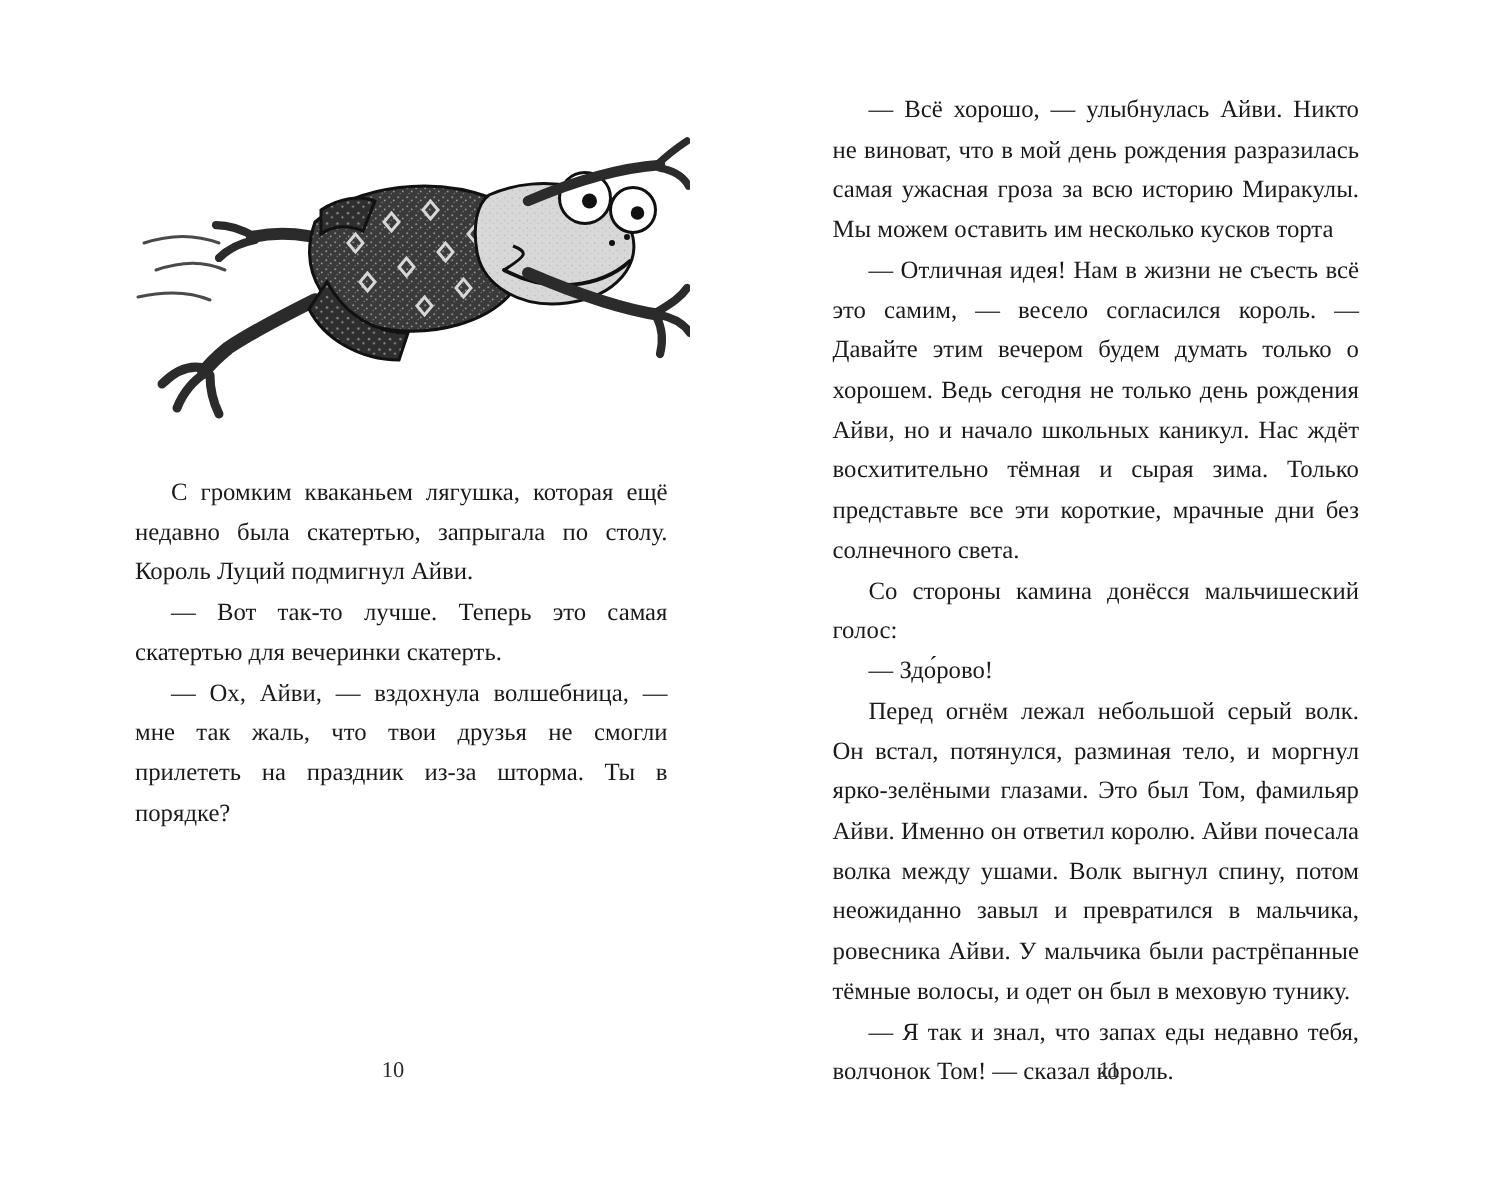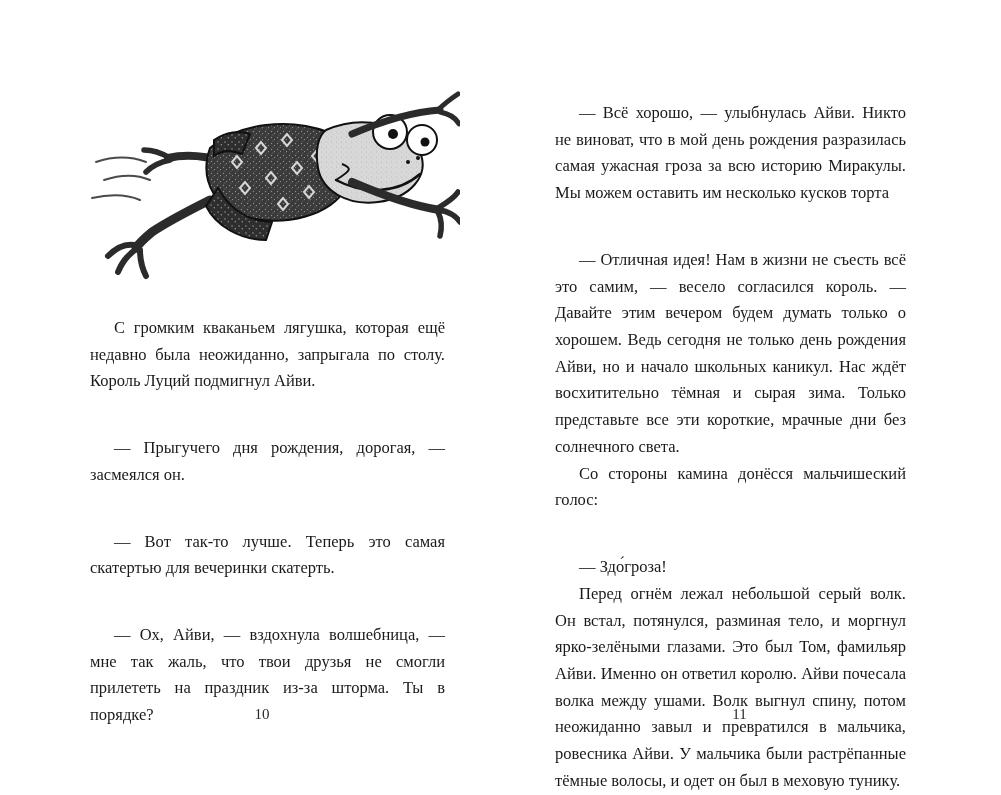--- a/index.html
+++ b/index.html
@@ -46,21 +46,20 @@
     text-align: justify;
     text-justify: inter-word;
     hyphens: manual;
   }
   .body-text p {
     margin: 0;
     text-indent: 24px;
   }
   .body-text p.dialogue {
     text-indent: 24px;
-    margin-top: 40px;
   }
   .folio {
     position: absolute;
     bottom: 72px;
     font-size: 15px;
     color: #2a2a2a;
   }
   .folio-left {
     left: 0;
     width: 500px;
@@ -171,35 +170,34 @@
 
         <g>
           <path d="M262 64 C 290 52, 322 42, 350 40" stroke="#2b2b2b" stroke-width="7" fill="none" stroke-linecap="round"></path>
           <path d="M348 40 C 356 32, 362 28, 368 24" stroke="#2b2b2b" stroke-width="5" fill="none" stroke-linecap="round"></path>
           <path d="M350 42 C 360 44, 366 48, 369 54" stroke="#2b2b2b" stroke-width="5" fill="none" stroke-linecap="round"></path>
         </g>
       </svg>
     </div>
 
     <div class="body-text">
-      <p>С громким кваканьем лягушка, которая ещё недавно была неожиданно, запрыгала по столу. Король Луций подмигнул Айви.</p>
-      <p class="dialogue">— Прыгучего дня рождения, дорогая, — засмеялся он.</p>
+      <p>С громким кваканьем лягушка, которая ещё недавно была скатертью, запрыгала по столу. Король Луций подмигнул Айви.</p>
       <p class="dialogue">— Вот так-то лучше. Теперь это самая скатертью для вечеринки скатерть.</p>
       <p class="dialogue">— Ох, Айви, — вздохнула волшебница, — мне так жаль, что твои друзья не смогли прилететь на праздник из-за шторма. Ты в порядке?</p>
     </div>
 
     <div class="folio folio-left">10</div>
   </div>
 
   <div class="page page-right">
     <div class="body-text">
       <p class="dialogue">— Всё хорошо, — улыбнулась Айви. Никто не виноват, что в мой день рождения разразилась самая ужасная гроза за всю историю Миракулы. Мы можем оставить им несколько кусков торта</p>
       <p class="dialogue">— Отличная идея! Нам в жизни не съесть всё это самим, — весело согласился король. — Давайте этим вечером будем думать только о хорошем. Ведь сегодня не только день рождения Айви, но и начало школьных каникул. Нас ждёт восхитительно тёмная и сырая зима. Только представьте все эти короткие, мрачные дни без солнечного света.</p>
       <p>Со стороны камина донёсся мальчишеский голос:</p>
-      <p class="dialogue">— Здо́гроза!</p>
+      <p class="dialogue">— Здо́рово!</p>
       <p>Перед огнём лежал небольшой серый волк. Он встал, потянулся, разминая тело, и моргнул ярко-зелёными глазами. Это был Том, фамильяр Айви. Именно он ответил королю. Айви почесала волка между ушами. Волк выгнул спину, потом неожиданно завыл и превратился в мальчика, ровесника Айви. У мальчика были растрёпанные тёмные волосы, и одет он был в меховую тунику.</p>
       <p class="dialogue">— Я так и знал, что запах еды недавно тебя, волчонок Том! — сказал король.</p>
     </div>
 
     <div class="folio folio-right">11</div>
   </div>
 
 </div>
 
 </body></html>

